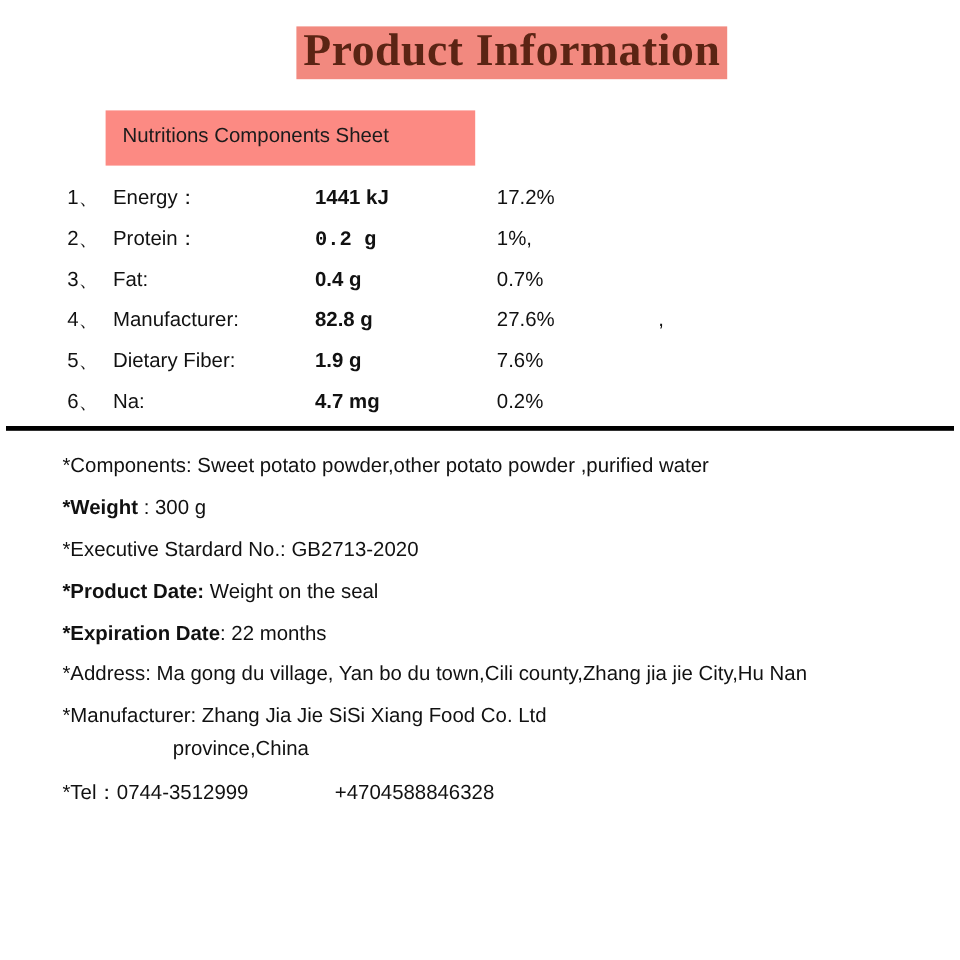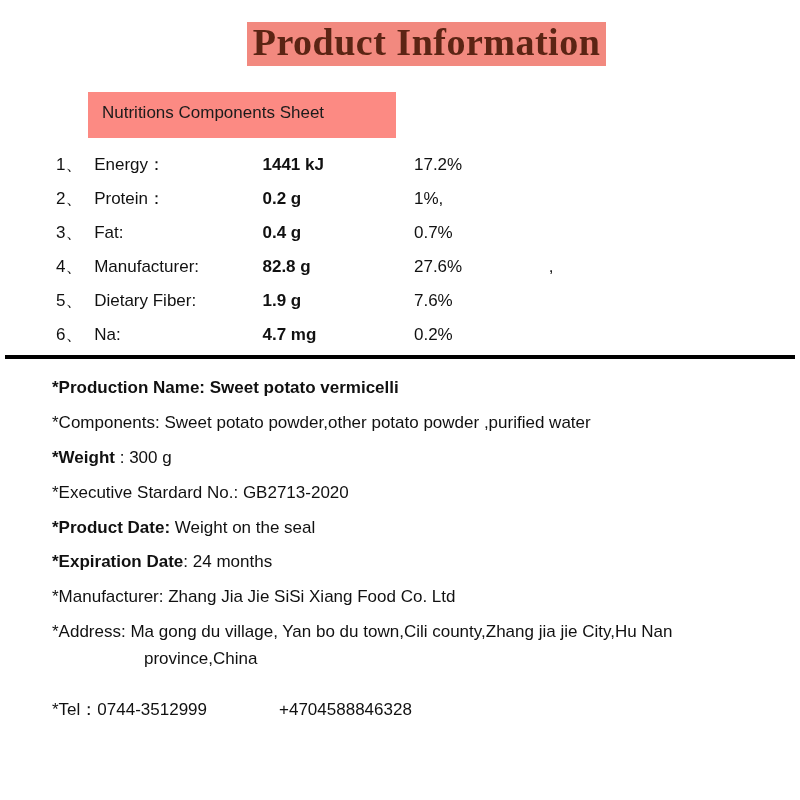--- a/index.html
+++ b/index.html
@@ -71,21 +71,21 @@
     color: #111111;
     padding: 5px 0 6px 0;
     vertical-align: baseline;
     white-space: nowrap;
   }
   .col-idx { width: 34px; }
   .col-name { width: 150px; }
   .col-val { width: 135px; font-weight: bold; }
   .col-pct { width: 120px; }
   .col-extra { width: 60px; }
-  .bold-val { font-weight: bold; }
+  .bold-val { font-weight: bold; font-family: Liberation Mono, monospace; }
   
   .divider {
     position: absolute;
     top: 355px;
     left: 5px;
     width: 790px;
     height: 4px;
     background: #000000;
   }
   
@@ -101,21 +101,21 @@
     line-height: 1.2;
     margin-bottom: 14.5px;
     white-space: nowrap;
   }
   .detail-row .lbl { }
   .detail-row .lbl.bold { font-weight: bold; }
   .detail-row .val { }
   .indent-row {
     margin-left: 92px;
     margin-top: -8px;
-    margin-bottom: 30px;
+    margin-bottom: 16px;
   }
   .tel-row .tel2 {
     display: inline-block;
     margin-left: 72px;
   }
 </style>
 </head>
 <body>
 
 <div class="page">
@@ -172,52 +172,49 @@
         <td class="col-pct">0.2%</td>
         <td class="col-extra"></td>
       </tr>
     </tbody>
   </table>
 
   <div class="divider"></div>
 
   <div class="details">
 
-    <div class="detail-row">
-      <span class="lbl bold">*Production Name:</span><span class="val bold" style="font-weight:bold"> Sweet potato vermicelli</span>
-    </div>
 
     <div class="detail-row">
       <span class="lbl">*Components:</span><span class="val"> Sweet potato powder,other potato powder ,purified water</span>
     </div>
 
     <div class="detail-row">
       <span class="lbl bold">*Weight</span><span class="val"> : 300 g</span>
     </div>
 
 
     <div class="detail-row">
       <span class="lbl">*Executive Stardard No.:</span><span class="val"> GB2713-2020</span>
     </div>
 
     <div class="detail-row">
       <span class="lbl bold">*Product Date:</span><span class="val"> Weight on the seal</span>
     </div>
 
     <div class="detail-row">
-      <span class="lbl bold">*Expiration Date</span><span class="val">: 24 months</span>
-    </div>
-
+      <span class="lbl bold">*Expiration Date</span><span class="val">: 22 months</span>
+    </div>
+
+
+    <div class="detail-row">
+      <span class="lbl">*Address:</span><span class="val"> Ma gong du village, Yan bo du town,Cili county,Zhang jia jie City,Hu Nan</span>
+    </div>
 
     <div class="detail-row">
       <span class="lbl">*Manufacturer:</span><span class="val"> Zhang Jia Jie SiSi Xiang Food Co. Ltd</span>
-    </div>
-
-    <div class="detail-row">
-      <span class="lbl">*Address:</span><span class="val"> Ma gong du village, Yan bo du town,Cili county,Zhang jia jie City,Hu Nan</span>
     </div>
 
     <div class="detail-row indent-row">province,China</div>
 
     <div class="detail-row tel-row">
       <span class="lbl">*Tel：</span><span class="val">0744-3512999</span><span class="tel2">+4704588846328</span>
     </div>
 
   </div>
 

